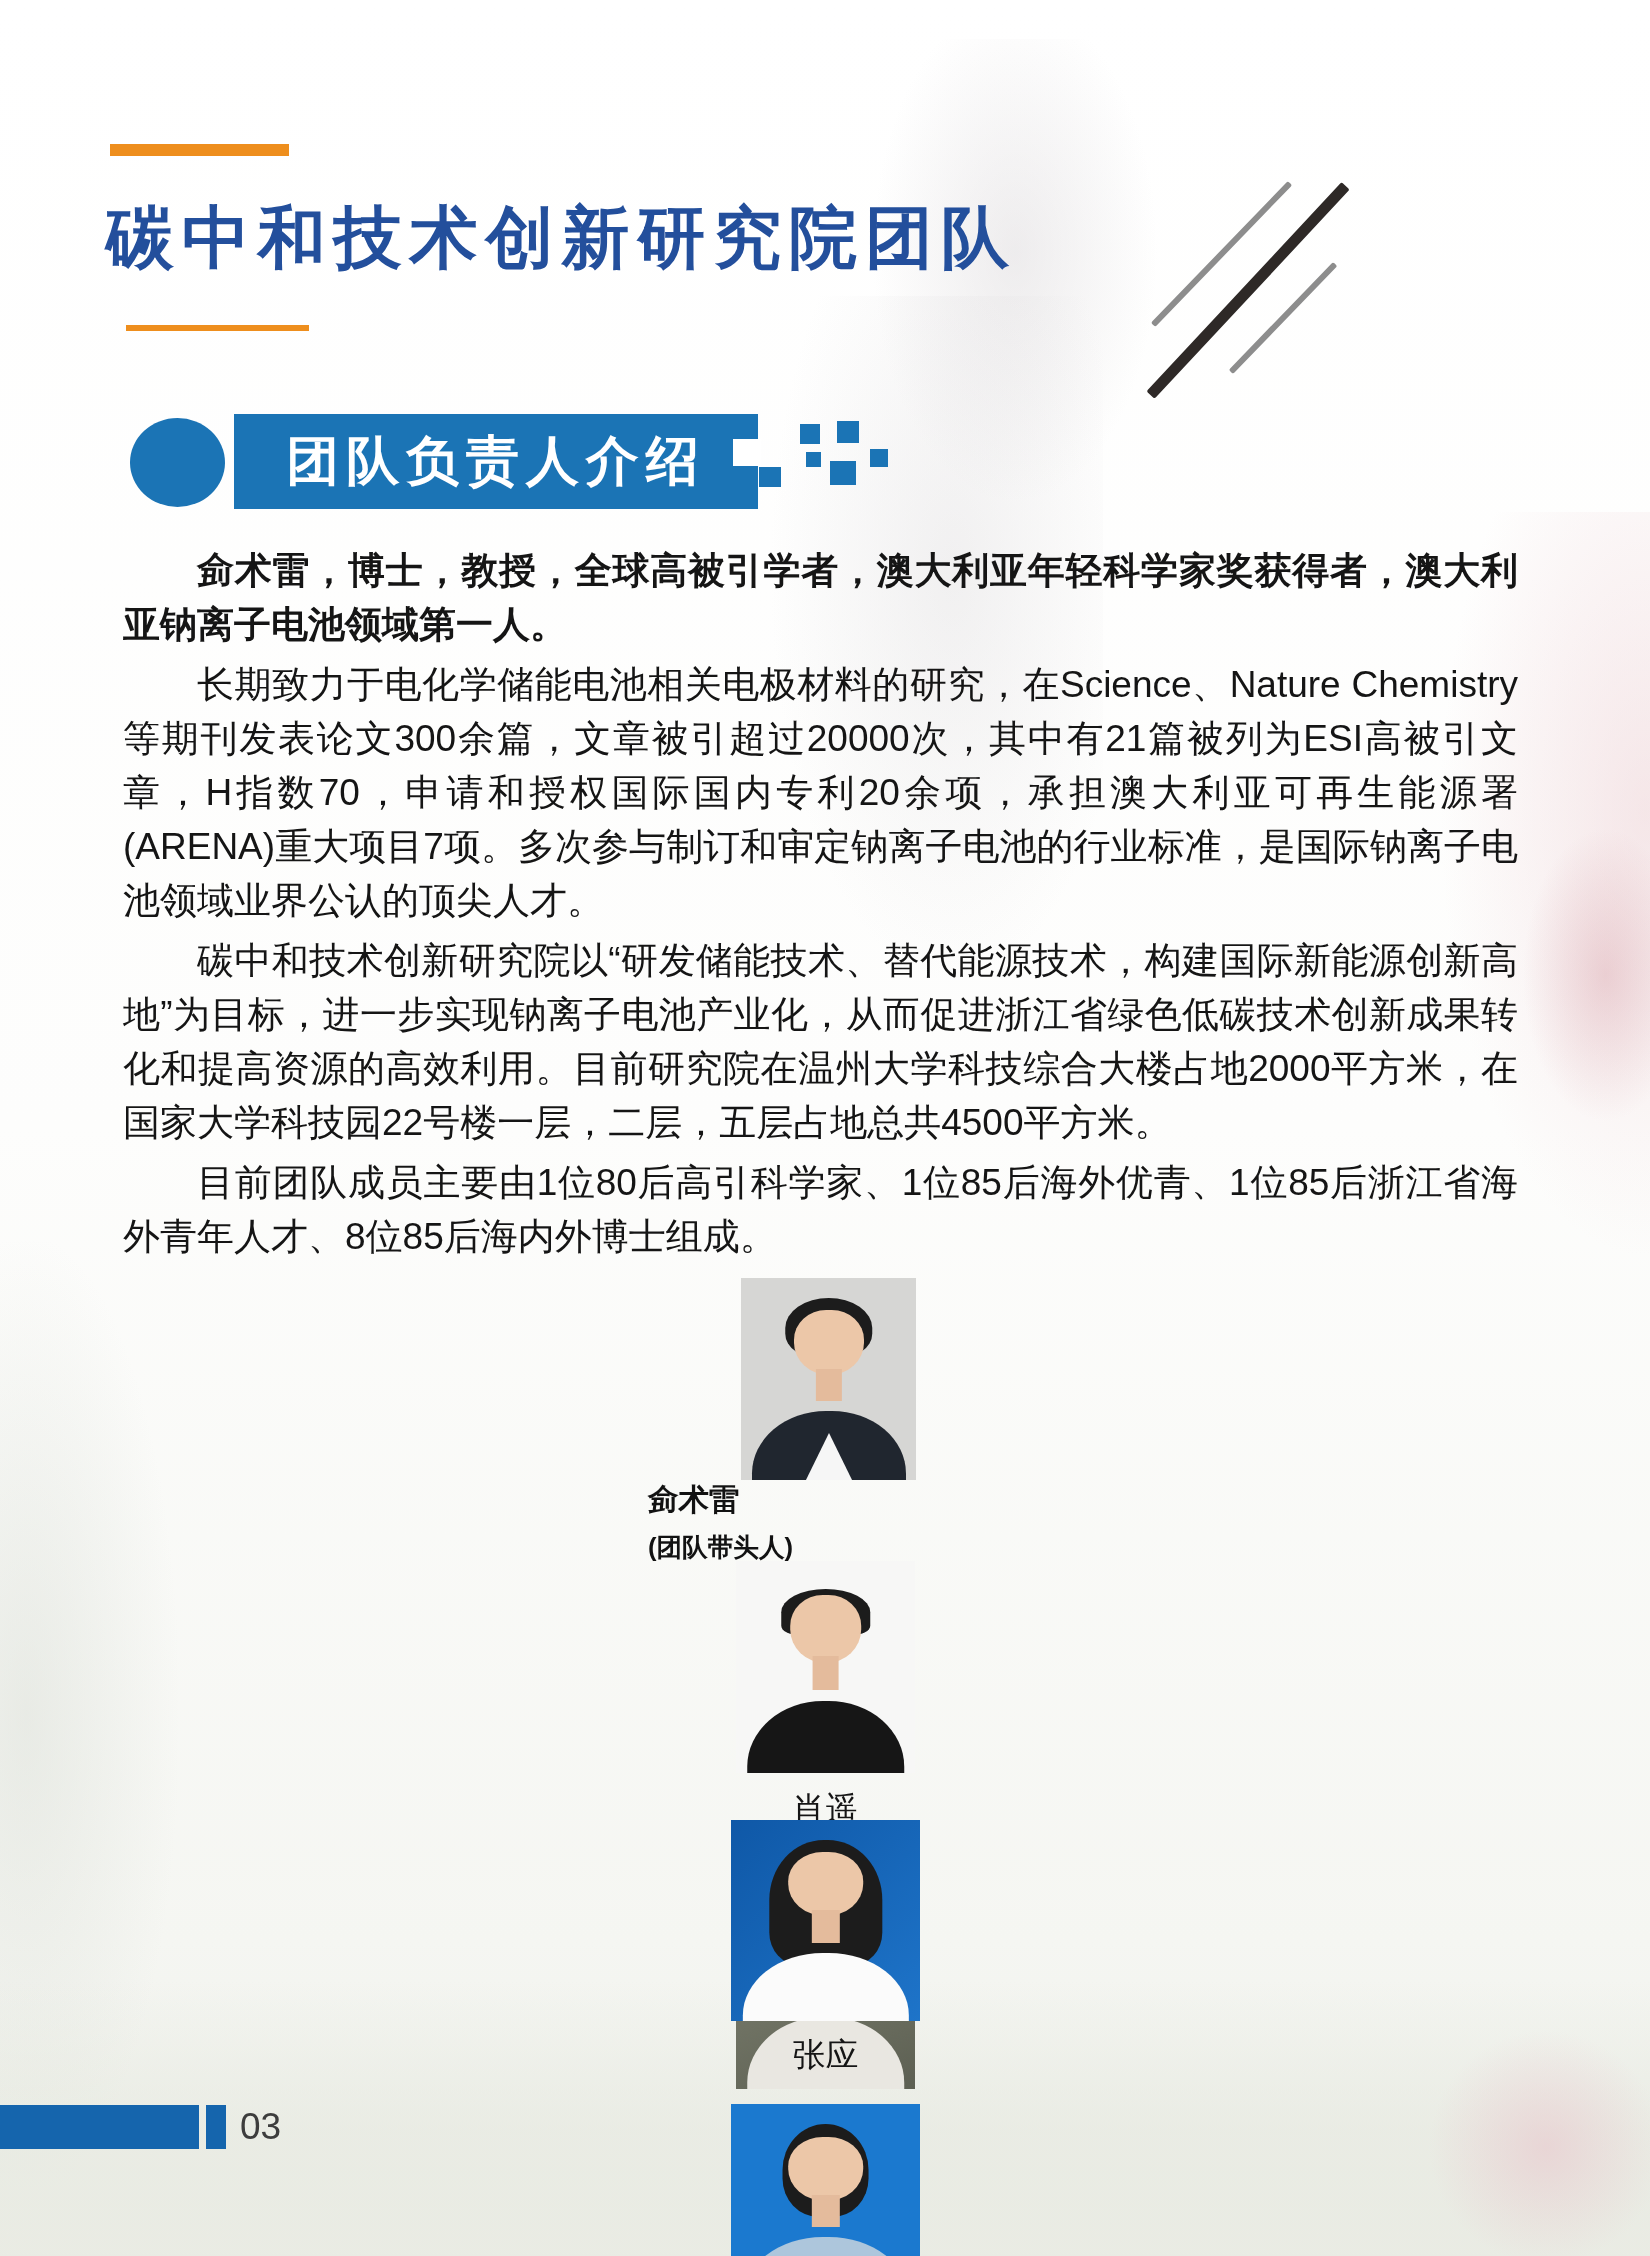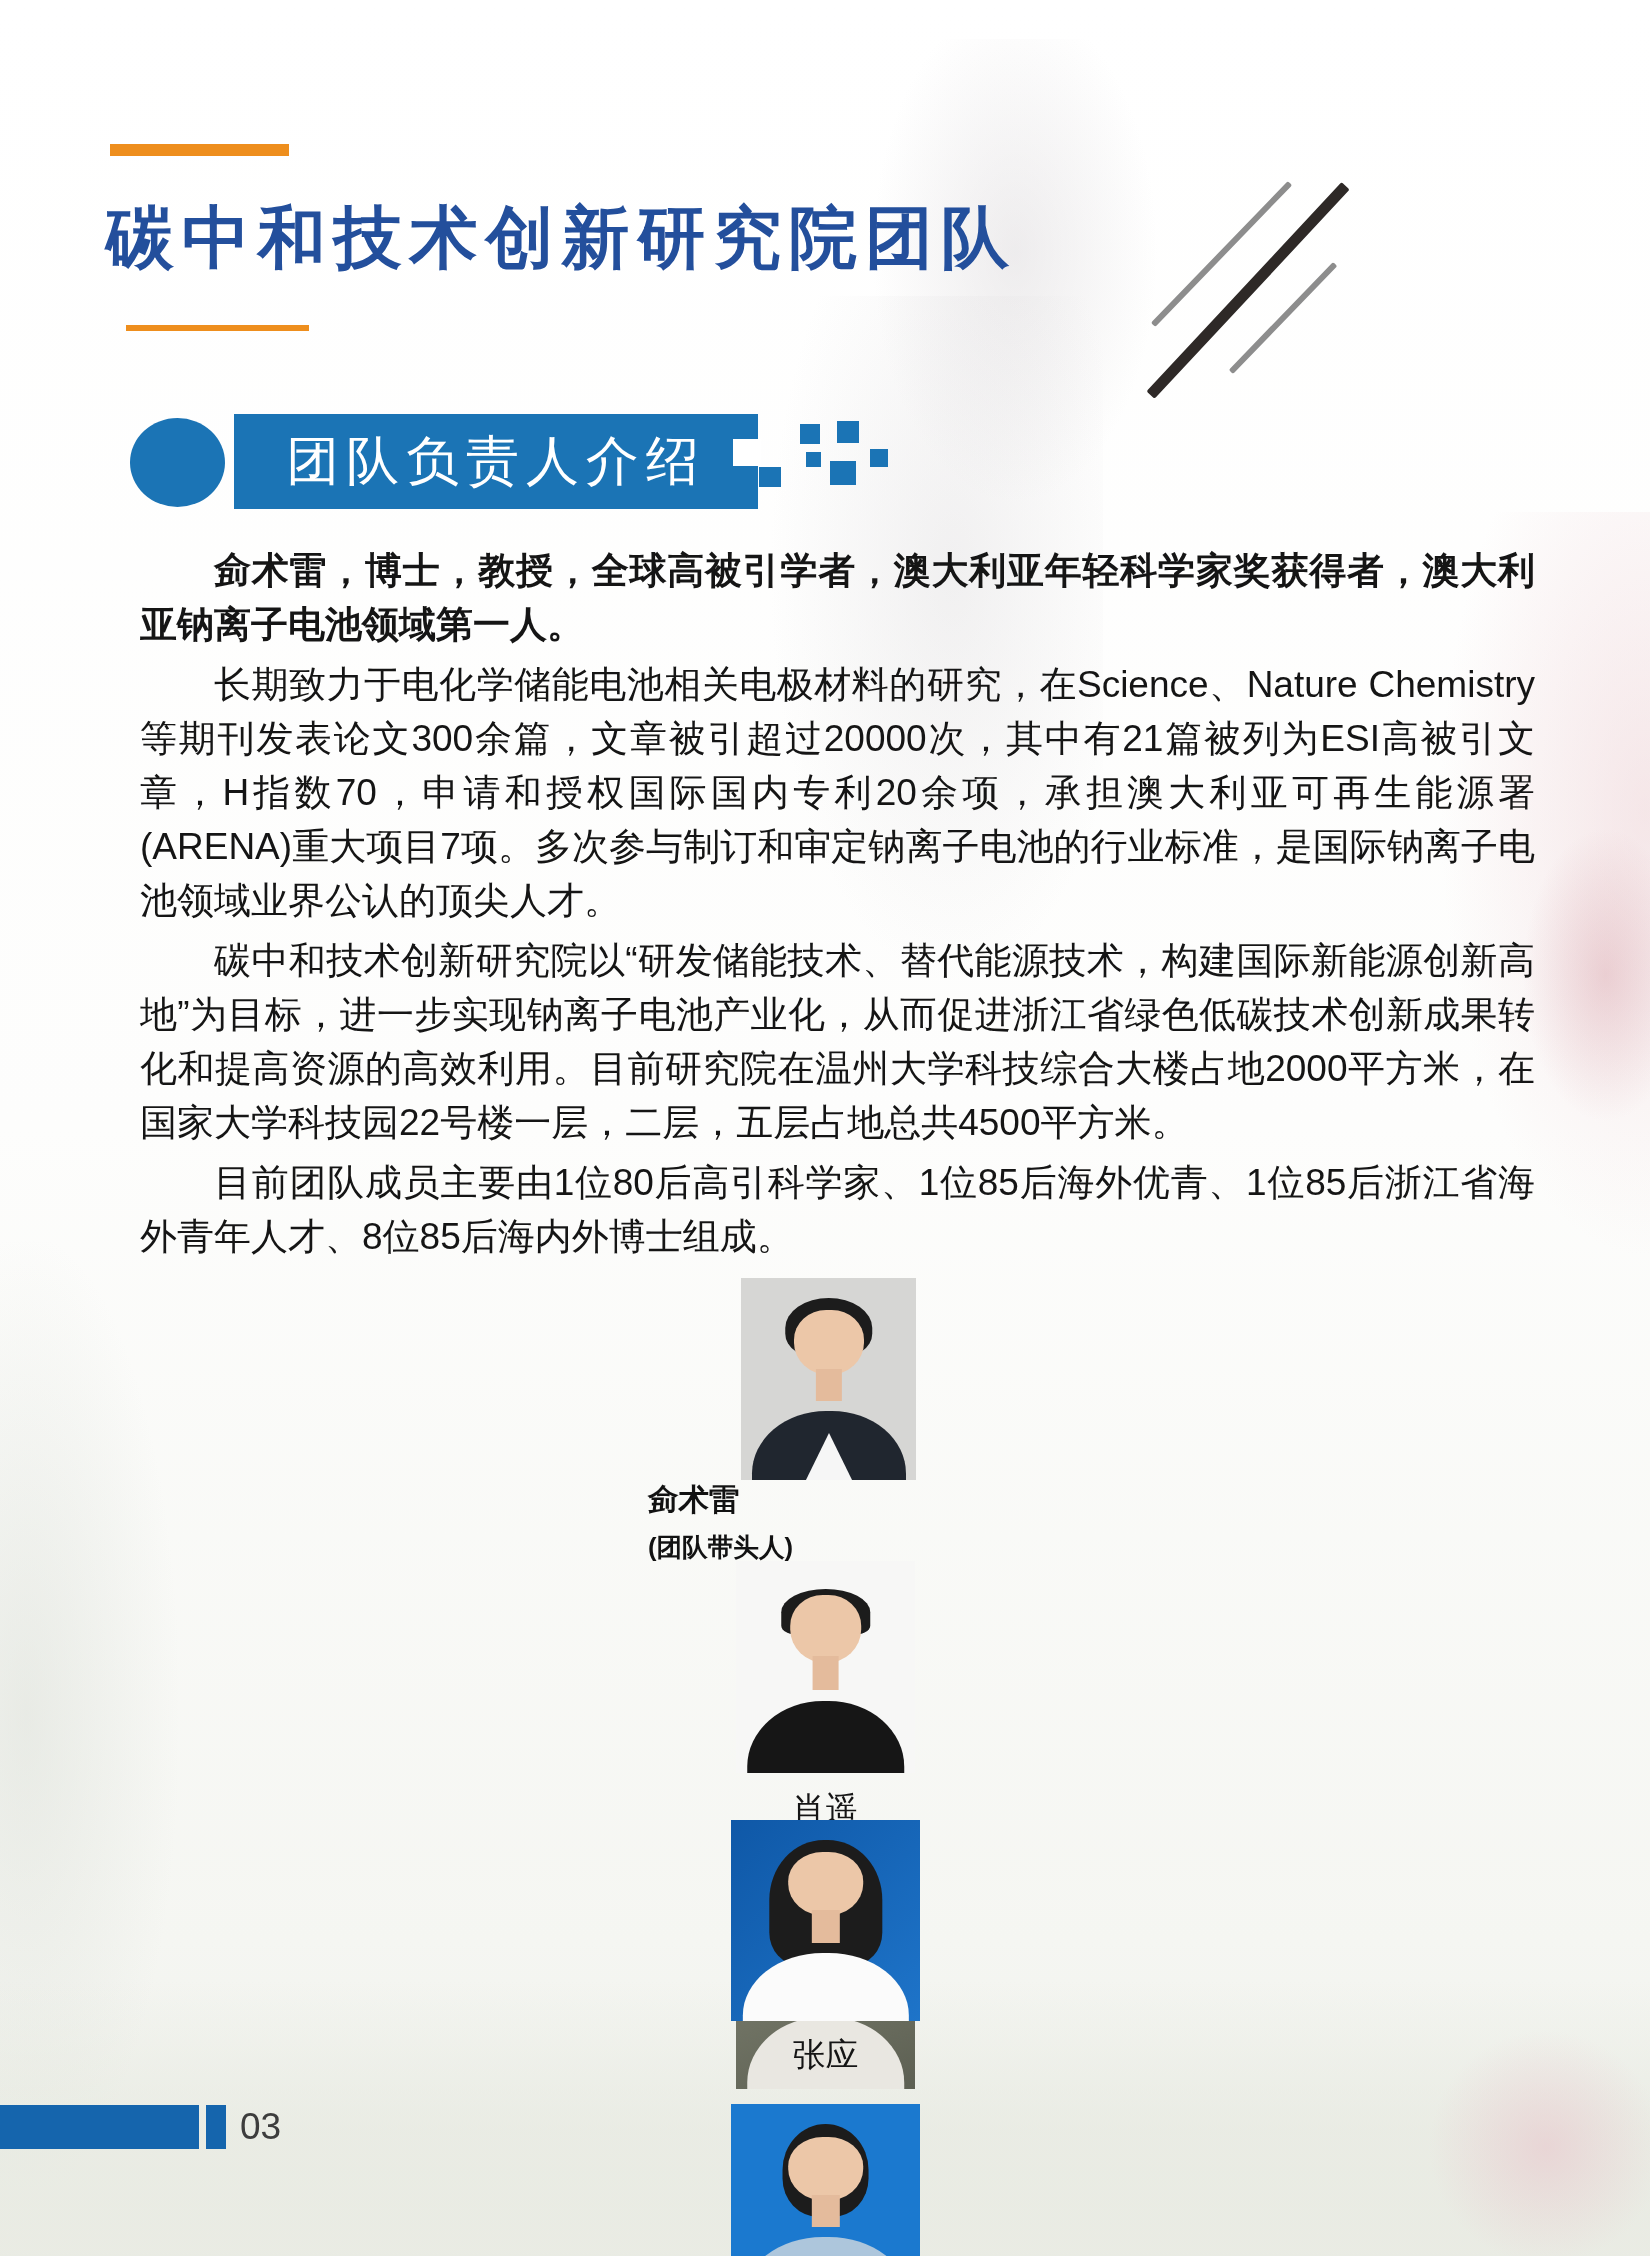--- a/index.html
+++ b/index.html
@@ -32,32 +32,32 @@
 
   .diag{position:absolute;border-radius:2px;}
   .diag-a{left:1123px;top:251px;width:197px;height:5.9px;background:#8d8d8d;transform:rotate(-46deg);}
   .diag-b{left:1105px;top:285px;width:286px;height:10.8px;background:#2e2927;transform:rotate(-47deg);}
   .diag-c{left:1208px;top:315px;width:150px;height:5.9px;background:#8d8d8d;transform:rotate(-46deg);}
 
   
   .badge-ellipse{position:absolute;left:130px;top:418px;width:95px;height:89px;border-radius:50%;background:#1b74b5;}
   .badge-banner{position:absolute;left:234px;top:414px;width:524px;height:95px;background:#1b74b5;
                 display:flex;align-items:center;justify-content:center;}
-  .badge-banner span{color:#ffffff;font-size:53px;font-weight:400;letter-spacing:6.9px;white-space:nowrap;}
+  .badge-banner span{color:#ffffff;font-size:53px;font-weight:700;letter-spacing:6.9px;white-space:nowrap;}
   .badge-notch{position:absolute;left:733px;top:439px;width:27.6px;height:26.6px;background:#ffffff;}
   .badge-tab{position:absolute;left:759px;top:467px;width:21.7px;height:19.7px;background:#1b74b5;}
   .sq{position:absolute;background:#1b74b5;}
   .sq1{left:800px;top:424px;width:19.7px;height:19.7px;}
   .sq2{left:837px;top:421px;width:21.7px;height:21.7px;}
   .sq3{left:806px;top:452px;width:14.8px;height:14.8px;}
   .sq4{left:830px;top:461px;width:25.6px;height:23.6px;}
   .sq5{left:870px;top:449px;width:17.7px;height:17.7px;}
 
   
-  .body-text{position:absolute;left:140px;top:544px;width:1395px;color:#151515;
+  .body-text{position:absolute;left:123px;top:544px;width:1395px;color:#151515;
              font-size:37px;line-height:54px;text-align:justify;}
   .body-text p{margin:0 0 5.9px 0;text-indent:2em;}
   .body-text p.lead{font-weight:700;}
 
   
   .photo{position:relative;overflow:hidden;}
   .photo i{position:absolute;display:block;}
   .hair{top:10%;left:50%;transform:translateX(-50%);width:50%;height:30%;background:#1c1c1c;
         border-radius:50% 50% 42% 42%;}
   .long .hair{width:60%;height:62%;border-radius:48% 48% 26% 26%;}

